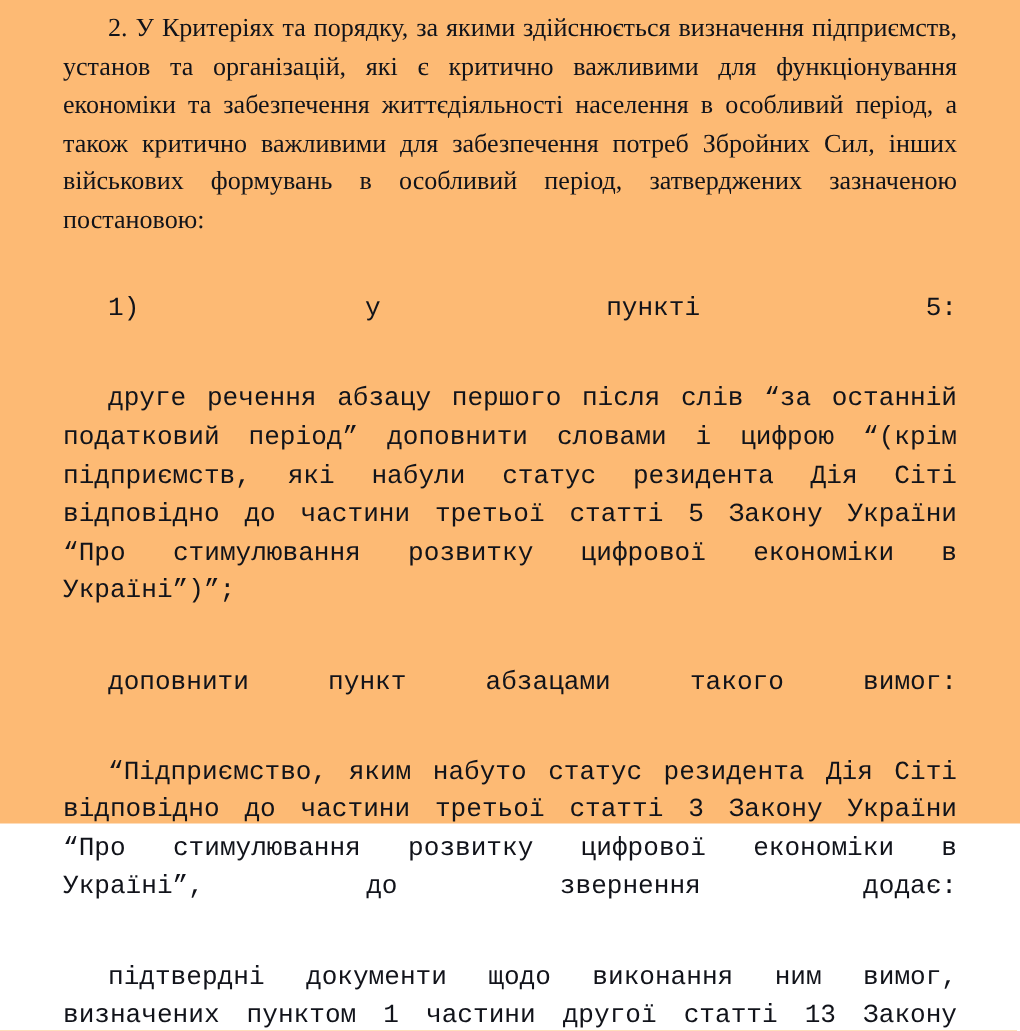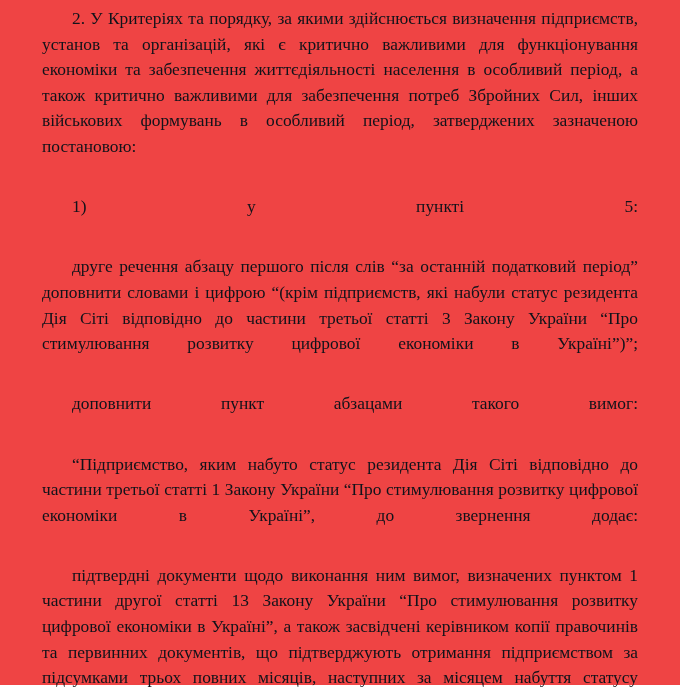--- a/index.html
+++ b/index.html
@@ -11,56 +11,57 @@
     width: 680px;
     height: 687px;
     background: #ffffff;
     font-family: "Liberation Serif", "DejaVu Serif", serif;
     color: #11131a;
     overflow: hidden;
   }
   .page {
     box-sizing: border-box;
     width: 680px;
-    height: 685px;
+    height: 549px;
     padding: 6px 42px 0 42px;
-    background: #ef4444;
+    background: #fdba74;
   }
   .para {
     margin: 0;
     padding: 0;
     font-size: 17.4px;
     line-height: 25.6px;
     text-align: justify;
     text-justify: inter-word;
     text-indent: 30px;
     hyphens: none;
     -webkit-hyphens: none;
     word-spacing: 0.2px;
   }
   .para + .para {
     margin-top: 9px;
+    font-family: Liberation Mono, monospace;
   }
   
   .para::after {
     content: "";
     display: inline-block;
     width: 100%;
   }
 </style>
 </head>
 <body>
 
 <div class="page">
 
   <p class="para">2. У Критеріях та порядку, за якими здійснюється визначення підприємств, установ та організацій, які є критично важливими для функціонування економіки та забезпечення життєдіяльності населення в особливий період, а також критично важливими для забезпечення потреб Збройних Сил, інших військових формувань в особливий період, затверджених зазначеною постановою:</p>
 
   <p class="para">1) у пункті 5:</p>
 
-  <p class="para">друге речення абзацу першого після слів “за останній податковий період” доповнити словами і цифрою “(крім підприємств, які набули статус резидента Дія Сіті відповідно до частини третьої статті 3 Закону України “Про стимулювання розвитку цифрової економіки в Україні”)”;</p>
+  <p class="para">друге речення абзацу першого після слів “за останній податковий період” доповнити словами і цифрою “(крім підприємств, які набули статус резидента Дія Сіті відповідно до частини третьої статті 5 Закону України “Про стимулювання розвитку цифрової економіки в Україні”)”;</p>
 
   <p class="para">доповнити пункт абзацами такого вимог:</p>
 
-  <p class="para">“Підприємство, яким набуто статус резидента Дія Сіті відповідно до частини третьої статті 1 Закону України “Про стимулювання розвитку цифрової економіки в Україні”, до звернення додає:</p>
+  <p class="para">“Підприємство, яким набуто статус резидента Дія Сіті відповідно до частини третьої статті 3 Закону України “Про стимулювання розвитку цифрової економіки в Україні”, до звернення додає:</p>
 
   <p class="para">підтвердні документи щодо виконання ним вимог, визначених пунктом 1 частини другої статті 13 Закону України “Про стимулювання розвитку цифрової економіки в Україні”, а також засвідчені керівником копії правочинів та первинних документів, що підтверджують отримання підприємством за підсумками трьох повних місяців, наступних за місяцем набуття статусу резидента Дія Сіті, доходу від реалізації продукції (товарів, робіт, послуг) та роялті (якщо такі суми роялті не враховано у дохід від реалізації продукції), та/або грантів, та/або інвестицій — у розмірі не менше ніж еквівалент 20000 (двадцять тисяч) євро за офіційним курсом гривні щодо євро, встановленим Національним банком України станом на 1 січня поточного календарного року; або</p>
 
 </div>
 
 </body></html>

